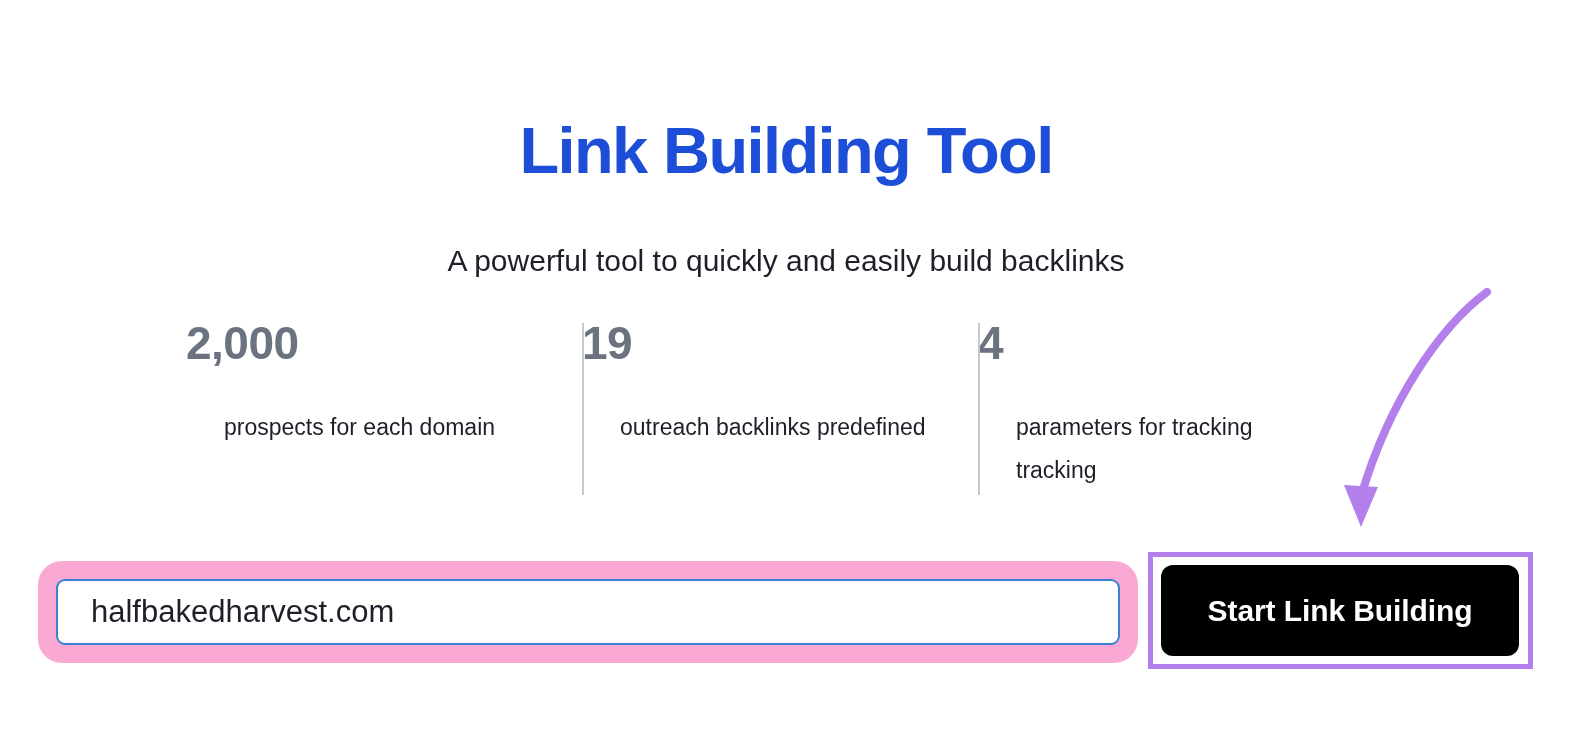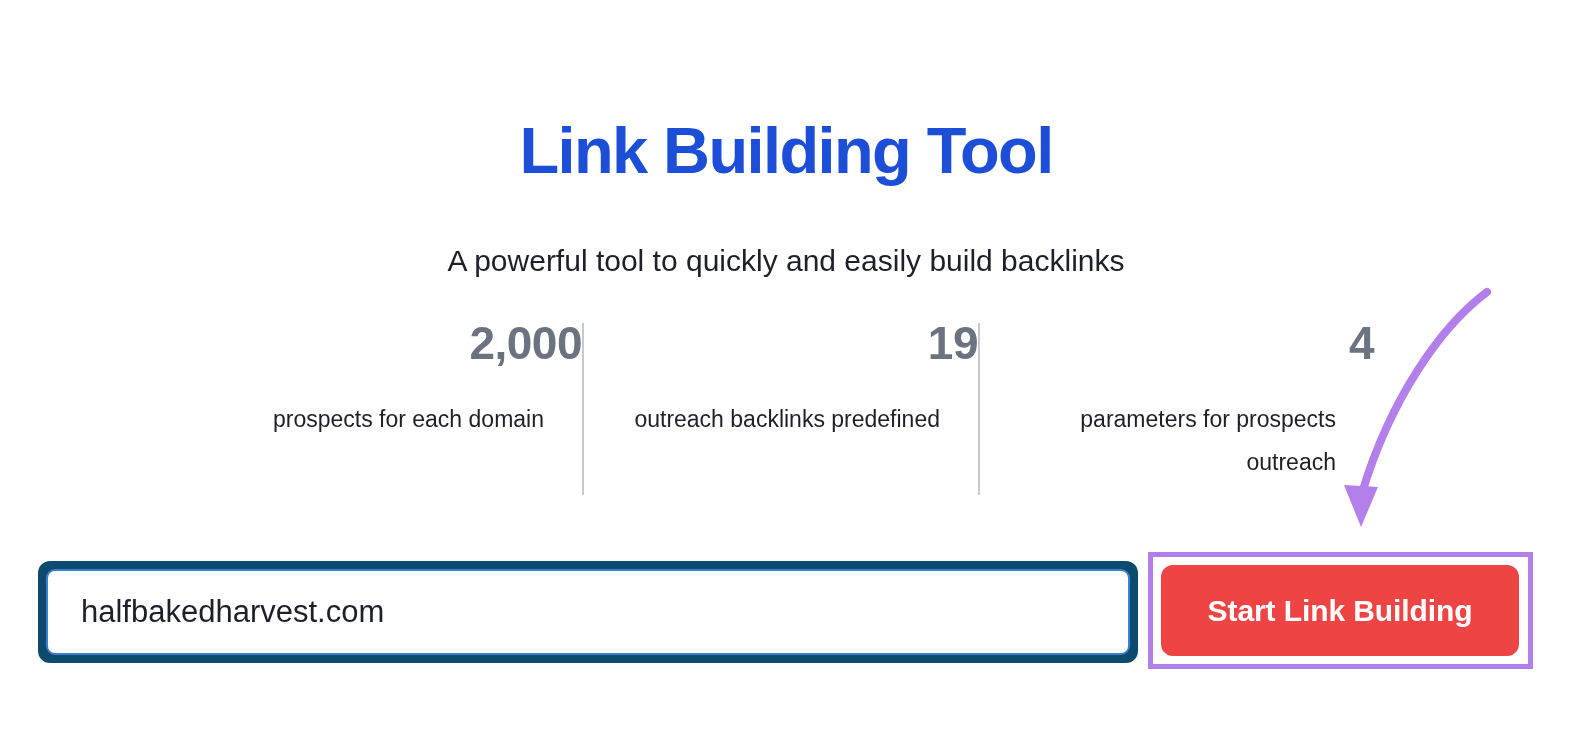--- a/index.html
+++ b/index.html
@@ -51,60 +51,60 @@
     position: absolute;
     left: 186px;
     top: 316px;
     width: 1190px;
     display: flex;
     align-items: flex-start;
     justify-content: flex-start;
   }
   .stat-cell {
     width: 396px;
-    text-align: right;
+    text-align: left;
     position: relative;
     box-sizing: border-box;
   }
   .stat-cell + .stat-cell::before {
     content: "";
     position: absolute;
     left: 0;
     top: 7px;
     width: 2px;
     height: 172px;
     background: #c8c9d0;
   }
   .stat-value {
     font-size: 46px;
     font-weight: 700;
     color: #6b7280;
     letter-spacing: -0.5px;
     line-height: 1.18;
   }
   .stat-label {
-    margin-top: 28px;
+    margin-top: 36px;
     font-size: 23px;
     font-weight: 400;
     color: #1d2029;
     line-height: 43px;
     padding: 0 38px;
   }
 
   
   .domain-input-wrap {
     position: absolute;
     left: 38px;
     top: 561px;
     width: 1100px;
     height: 102px;
     box-sizing: border-box;
-    border-radius: 12px;
-    background: #0c4a6e;
-    padding: 8px;
+    border-radius: 24px;
+    background: #f9a8d4;
+    padding: 18px;
   }
   .domain-input {
     width: 100%;
     height: 100%;
     box-sizing: border-box;
     border: 2px solid #3d7fd0;
     border-radius: 9px;
     background: #ffffff;
     outline: none;
     font-family: "Liberation Sans", sans-serif;
@@ -126,21 +126,21 @@
     background: #ffffff;
   }
   .cta-button {
     position: absolute;
     left: 1161px;
     top: 565px;
     width: 358px;
     height: 91px;
     border: none;
     border-radius: 12px;
-    background: #ef4444;
+    background: #000000;
     color: #ffffff;
     font-family: "Liberation Sans", sans-serif;
     font-size: 30px;
     font-weight: 700;
     letter-spacing: -0.1px;
     cursor: pointer;
     display: flex;
     align-items: center;
     justify-content: center;
     white-space: nowrap;
@@ -172,21 +172,21 @@
       <div class="stat-label">prospects for each domain</div>
     </div>
 
     <div class="stat-cell">
       <div class="stat-value">19</div>
       <div class="stat-label">outreach backlinks predefined</div>
     </div>
 
     <div class="stat-cell">
       <div class="stat-value">4</div>
-      <div class="stat-label">parameters for prospects outreach</div>
+      <div class="stat-label">parameters for tracking tracking</div>
     </div>
 
   </div>
 
   <div class="domain-input-wrap">
     <input class="domain-input" type="text" value="halfbakedharvest.com" style="">
   </div>
 
   <div class="cta-highlight"></div>
 

